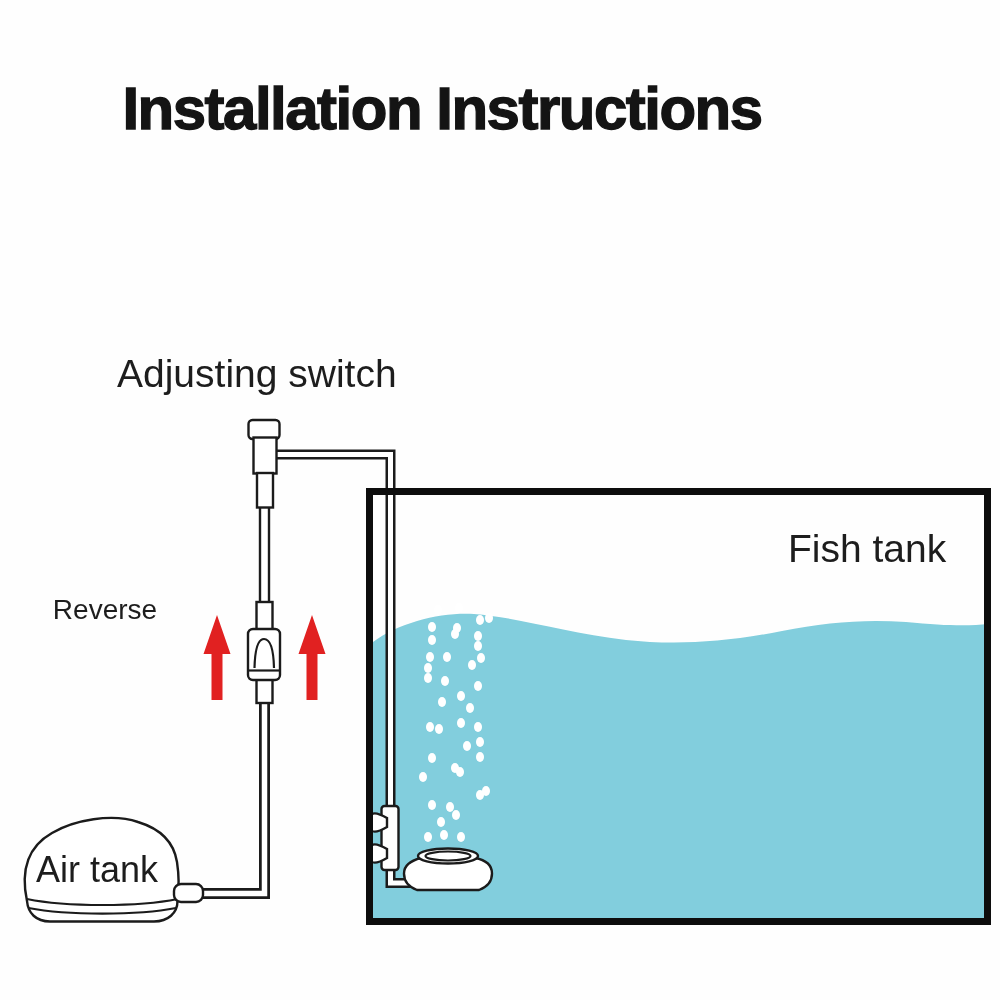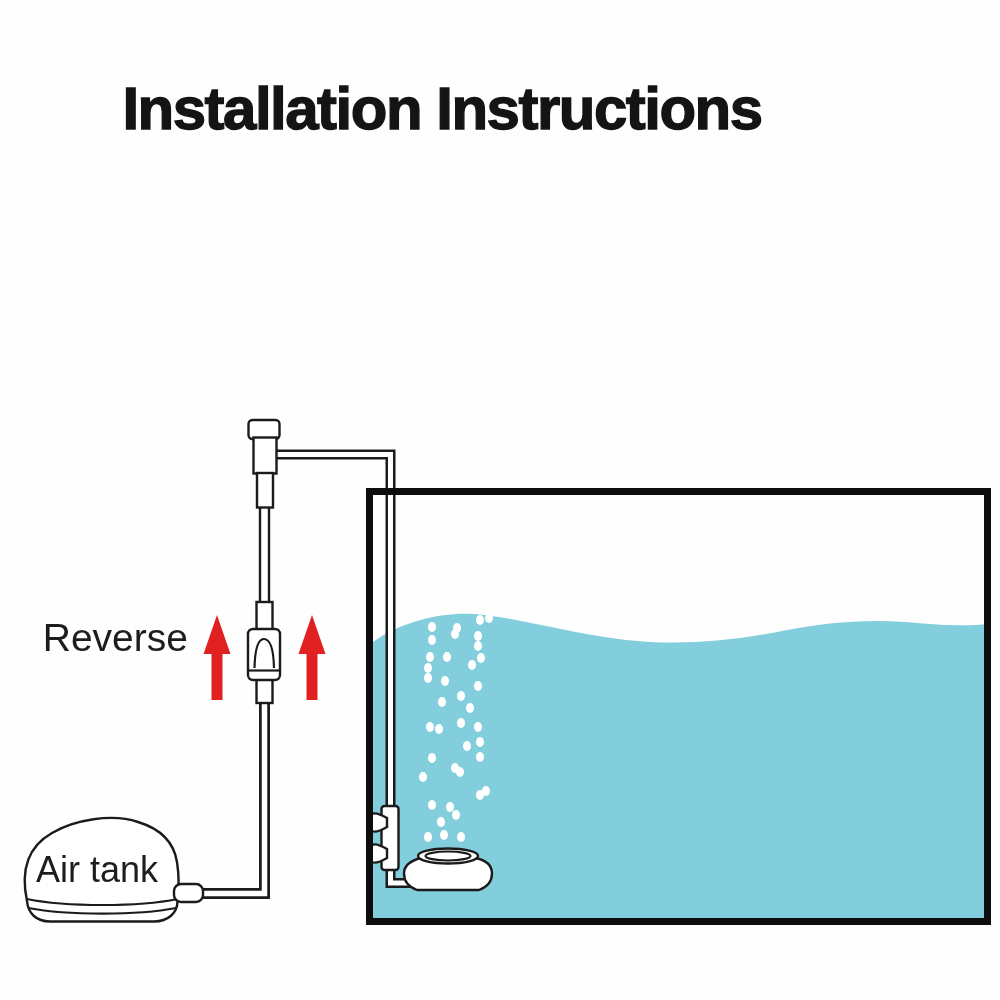--- a/index.html
+++ b/index.html
@@ -24,21 +24,21 @@
     font-size:60px;font-weight:bold;letter-spacing:-1.5px;
     color:#141414;
     margin-top:12px;
     -webkit-text-stroke:1.3px #141414;
   }
   .lbl{
     position:absolute;color:var(--text);
     white-space:nowrap;
   }
   .lbl-adjusting{left:117px;top:352px;font-size:39px;}
-  .lbl-reverse{left:22px;top:615px;width:166px;font-size:39px;line-height:46px;text-align:right;white-space:normal;}
+  .lbl-reverse{left:22px;top:587px;width:166px;font-size:28px;line-height:46px;text-align:center;white-space:normal;}
   .lbl-airpump{left:36px;top:849px;font-size:36px;}
   .lbl-fishtank{left:788px;top:527px;font-size:39px;}
   svg{position:absolute;inset:0;}
   .outl{fill:#ffffff;stroke:var(--line);stroke-width:2.4;}
   .strokeonly{fill:none;stroke:var(--line);stroke-width:2.2;}
   .tube-out{fill:none;stroke:var(--line);stroke-linejoin:miter;}
   .tube-in{fill:none;stroke:#ffffff;stroke-linejoin:miter;}
   .water{fill:var(--water);stroke:none;}
   .bubble{fill:#ffffff;stroke:none;}
   .tankline{fill:none;stroke:#0d0d0d;stroke-width:7;}
@@ -145,18 +145,20 @@
     </g>
 
     <g>
       <path class="outl" d="M 27,901 C 20,868 29,846 52,833 C 74,820 112,813 138,822 C 161,829 174,843 177,862 C 179,875 179,889 177.5,901 C 177.5,913 168,921.5 154,921.5 L 50,921.5 C 36,921.5 28,913 27,901 Z"></path>
       <path class="strokeonly" d="M 27,899 C 66,907 139,907 177.5,899"></path>
       <path class="strokeonly" d="M 28.5,908 C 67,915.5 138,915.5 176,908"></path>
       <rect class="outl" x="174" y="884" width="29" height="18" rx="7"></rect>
     </g>
   </svg>
 
+  <div class="lbl lbl-adjusting">Adjusting switch</div>
   <div class="lbl lbl-reverse">
     <div>Reverse</div>
   </div>
   <div class="lbl lbl-airpump">Air tank</div>
+  <div class="lbl lbl-fishtank">Fish tank</div>
 
 </div>
 
 </body></html>

